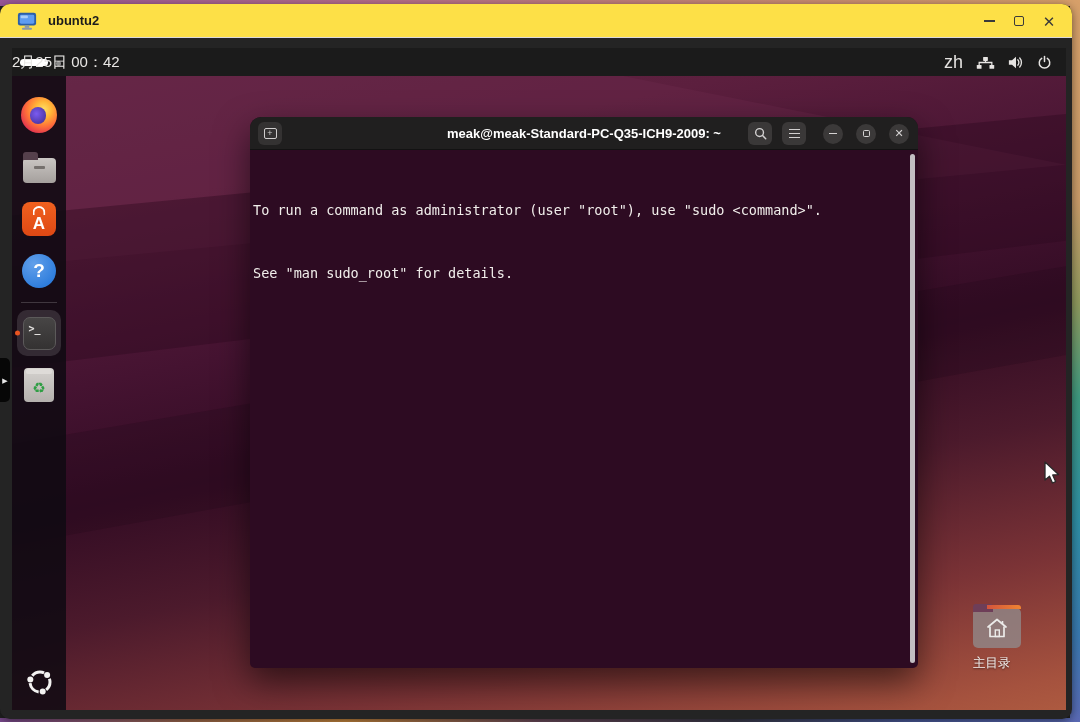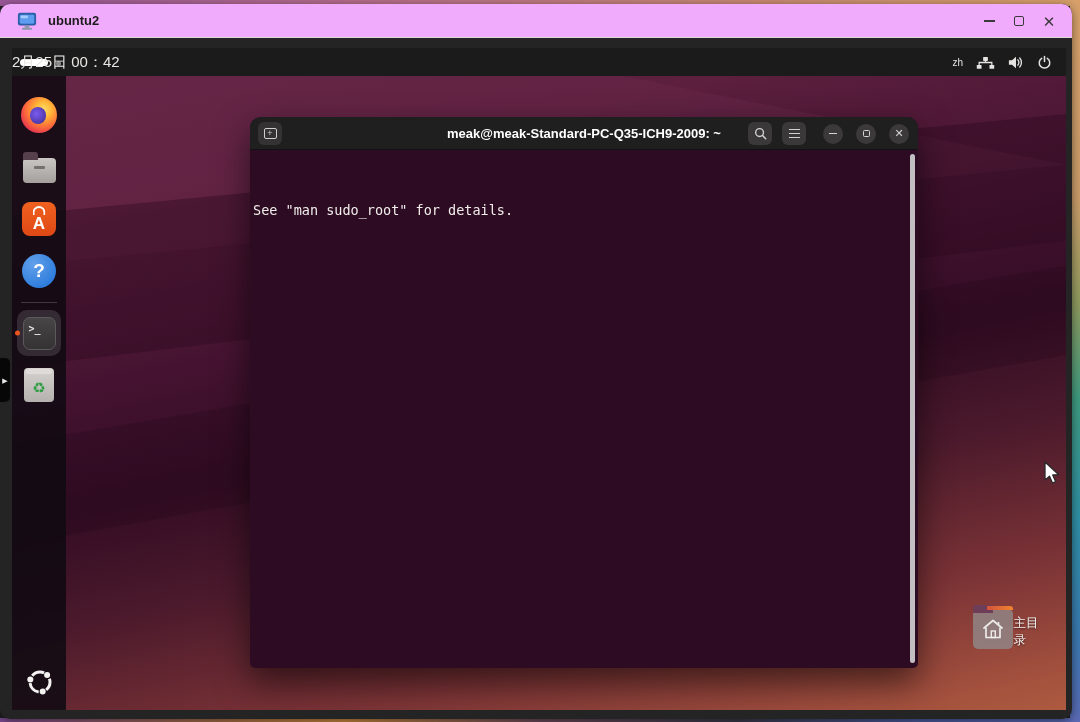--- a/index.html
+++ b/index.html
@@ -12,21 +12,21 @@
                  background:linear-gradient(90deg,#9a5898 0%,#b86f8b 35%,#c98a74 70%,#d7a06a 100%); }
   .host-right  { position:absolute; right:0; top:0; width:10px; height:722px;
                  background:linear-gradient(180deg,#d7a06a 0%,#c99c6a 28%,#8f9a5e 42%,#3f9a80 55%,#2f8fa5 72%,#3a79b0 88%,#5a6ab5 100%); }
   .host-bottom { position:absolute; left:0; bottom:0; width:1080px; height:4px;
                  background:linear-gradient(90deg,#7a4a8f 0%,#a06a4a 18%,#c8883f 32%,#6a4a5a 50%,#3a3a4a 68%,#4a5a9a 84%,#5a6ab5 100%); }
 
   
   .vm-window { position:absolute; left:0; top:4px; width:1072px; height:715px;
                background:#242424; border-radius:10px; overflow:hidden;
                box-shadow:0 2px 10px rgba(0,0,0,.5); }
-  .vm-titlebar { position:relative; height:34px; background:#f0abfc;
+  .vm-titlebar { position:relative; height:34px; background:#fde047;
                  border-bottom:1px solid #dcd9d7; display:flex; align-items:center; }
   .vm-app-icon { margin-left:16px; width:22px; height:20px; }
   .vm-title { margin-left:10px; font-size:13px; font-weight:bold; color:#1c1c1c; }
   .vm-controls { position:absolute; right:8px; top:0; height:34px; display:flex; align-items:center; }
   .vm-ctl { width:30px; height:28px; display:flex; align-items:center; justify-content:center;
             color:#3a3a3a; font-size:14px; cursor:default; border-radius:5px; }
   .vm-ctl .min-glyph { display:block; width:11px; height:1.6px; background:#3a3a3a; }
   .vm-ctl .max-glyph { display:block; width:10px; height:10px; border:1.4px solid #3a3a3a; border-radius:2px; }
   .vm-ctl .close-glyph { font-size:15px; line-height:1; color:#3a3a3a; }
 
@@ -40,21 +40,21 @@
   .guest { position:absolute; left:12px; top:44px; right:6px; bottom:9px;
            background:#3a1230; overflow:hidden; }
 
   
   .topbar { position:absolute; left:0; top:0; right:0; height:28px; background:#1b1b1b;
             display:flex; align-items:center; z-index:5; }
   .ws-pill { position:absolute; left:8px; top:11px; width:28px; height:7px; border-radius:4px; background:#ffffff; }
   .ws-dot  { position:absolute; left:44px; top:13px; width:5px; height:5px; border-radius:50%; background:#8a8a8a; }
   .clock { position:absolute; left:0; right:0; text-align:left; color:#e8e6e4; font-size:15px; }
   .tray { position:absolute; right:14px; top:0; height:28px; display:flex; align-items:center; gap:13px; }
-  .tray .im-label { color:#e4e2e0; font-size:10px; }
+  .tray .im-label { color:#e4e2e0; font-size:18px; }
   .tray svg { display:block; }
 
   
   .wallpaper { position:absolute; left:0; top:28px; right:0; bottom:0;
     background:linear-gradient(168deg,#632544 0%,#5c1f3e 18%,#451331 38%,#330c24 52%,#4c1a2c 66%,#7b3336 82%,#a5523e 96%,#ad5a40 100%); }
   .facet1 { position:absolute; left:0; top:0; width:100%; height:100%;
             clip-path:polygon(0 22%,100% 6%,100% 26%,0 46%); background:#2d0a1f; opacity:.42; }
   .facet2 { position:absolute; left:0; top:0; width:100%; height:100%;
             clip-path:polygon(0 0,58% 0,100% 14%,0 30%); background:#6e2c4c; opacity:.35; }
   .facet3 { position:absolute; left:0; top:0; width:100%; height:100%;
@@ -96,21 +96,21 @@
     font-weight:bold; margin:5px 0 0 5px; }
   .icon-trash { position:relative; width:30px; height:34px; border-radius:4px;
     background:linear-gradient(#d5d2cf,#b5b1ae); display:flex; align-items:center; justify-content:center; }
   .icon-trash::before { content:""; position:absolute; top:1px; left:2px; right:2px; height:5px;
     background:#dedbd8; border-radius:2px; }
   .icon-trash span { color:#2f9e44; font-size:15px; line-height:1; margin-top:4px; }
   .cof-logo { position:absolute; left:12px; bottom:12px; width:32px; height:32px; }
 
   
   .home-item { position:absolute; left:961px; top:560px; width:72px; display:flex;
-               flex-direction:row; align-items:flex-end; z-index:4; }
+               flex-direction:column; align-items:flex-start; z-index:4; }
   .home-folder { position:relative; width:48px; height:40px; border-radius:5px;
     background:rgba(145,138,140,.78); display:flex; align-items:center; justify-content:center; }
   .home-folder::before { content:""; position:absolute; left:0; top:-4px; width:20px; height:8px;
     border-radius:3px 3px 0 0; background:#6e3e58; }
   .home-folder::after { content:""; position:absolute; left:14px; top:-3px; right:0; height:4px;
     border-radius:0 3px 0 0; background:linear-gradient(90deg,#d3543c,#ef8432); }
   .home-label { margin-top:7px; color:#f4f2f0; font-size:12.5px; text-shadow:0 1px 2px rgba(0,0,0,.6); }
 
   
   .terminal { position:absolute; left:238px; top:69px; width:668px; height:551px;
@@ -297,20 +297,21 @@
               </div>
             <div class="circ-btn">
                 <span class="max-g"></span>
               </div>
             <div class="circ-btn">
                 <span class="close-g">✕</span>
               </div>
           </div>
         </div>
         <div class="term-body">
+          <div class="term-line">To run a command as administrator (user "root"), use "sudo &lt;command&gt;".</div>
           <div class="term-line">See "man sudo_root" for details.</div>
           <div class="term-line"></div>
         </div>
         <div class="term-scrollbar"></div>
       </div>
 
       <svg class="mouse-cursor" width="19" height="26" viewBox="0 0 19 26">
         <path d="M2 1 L2 19 L6.5 15.2 L9.5 22 L12.6 20.6 L9.7 14 L15.5 13.6 Z" fill="#ffffff" stroke="#2a2a2a" stroke-width="1.3" stroke-linejoin="round"></path>
       </svg>
 

